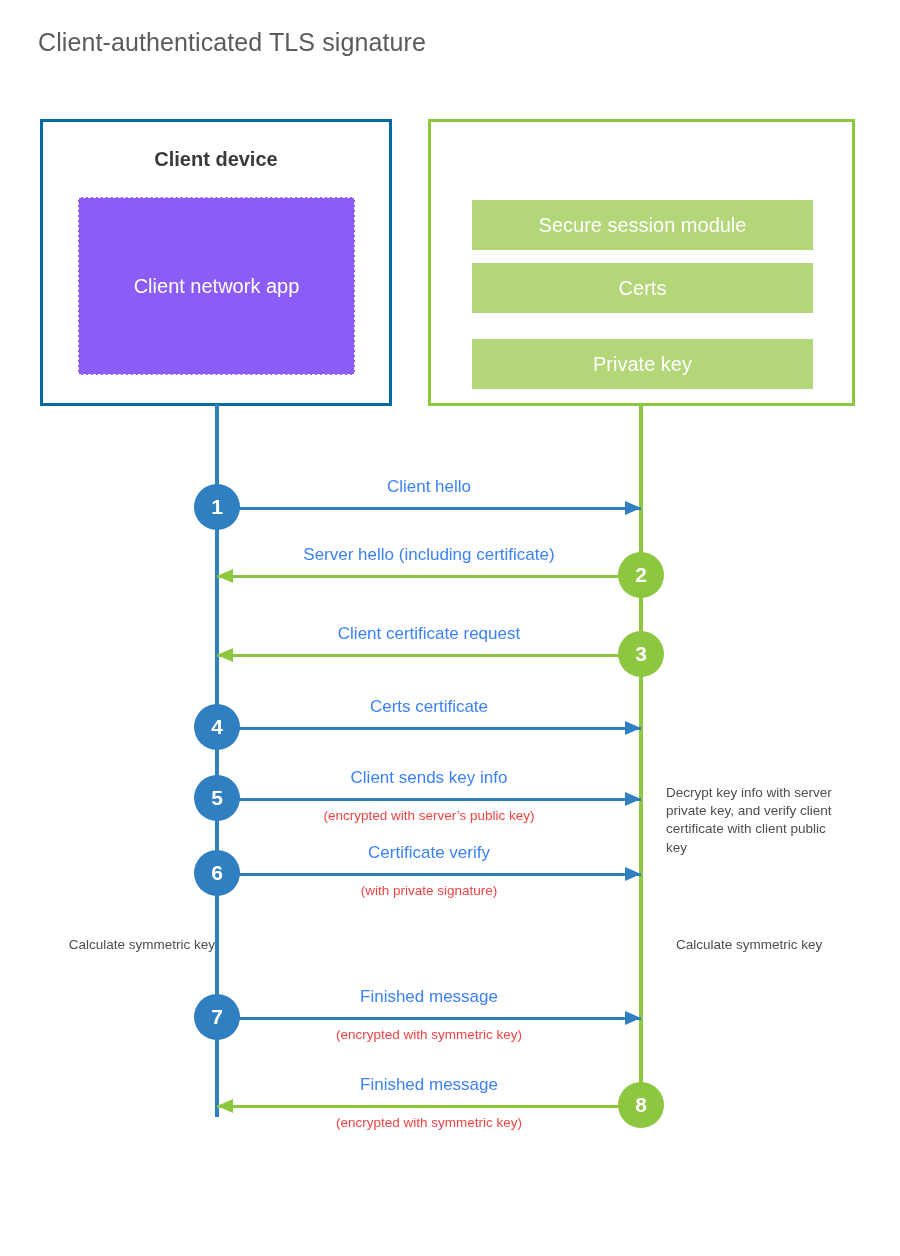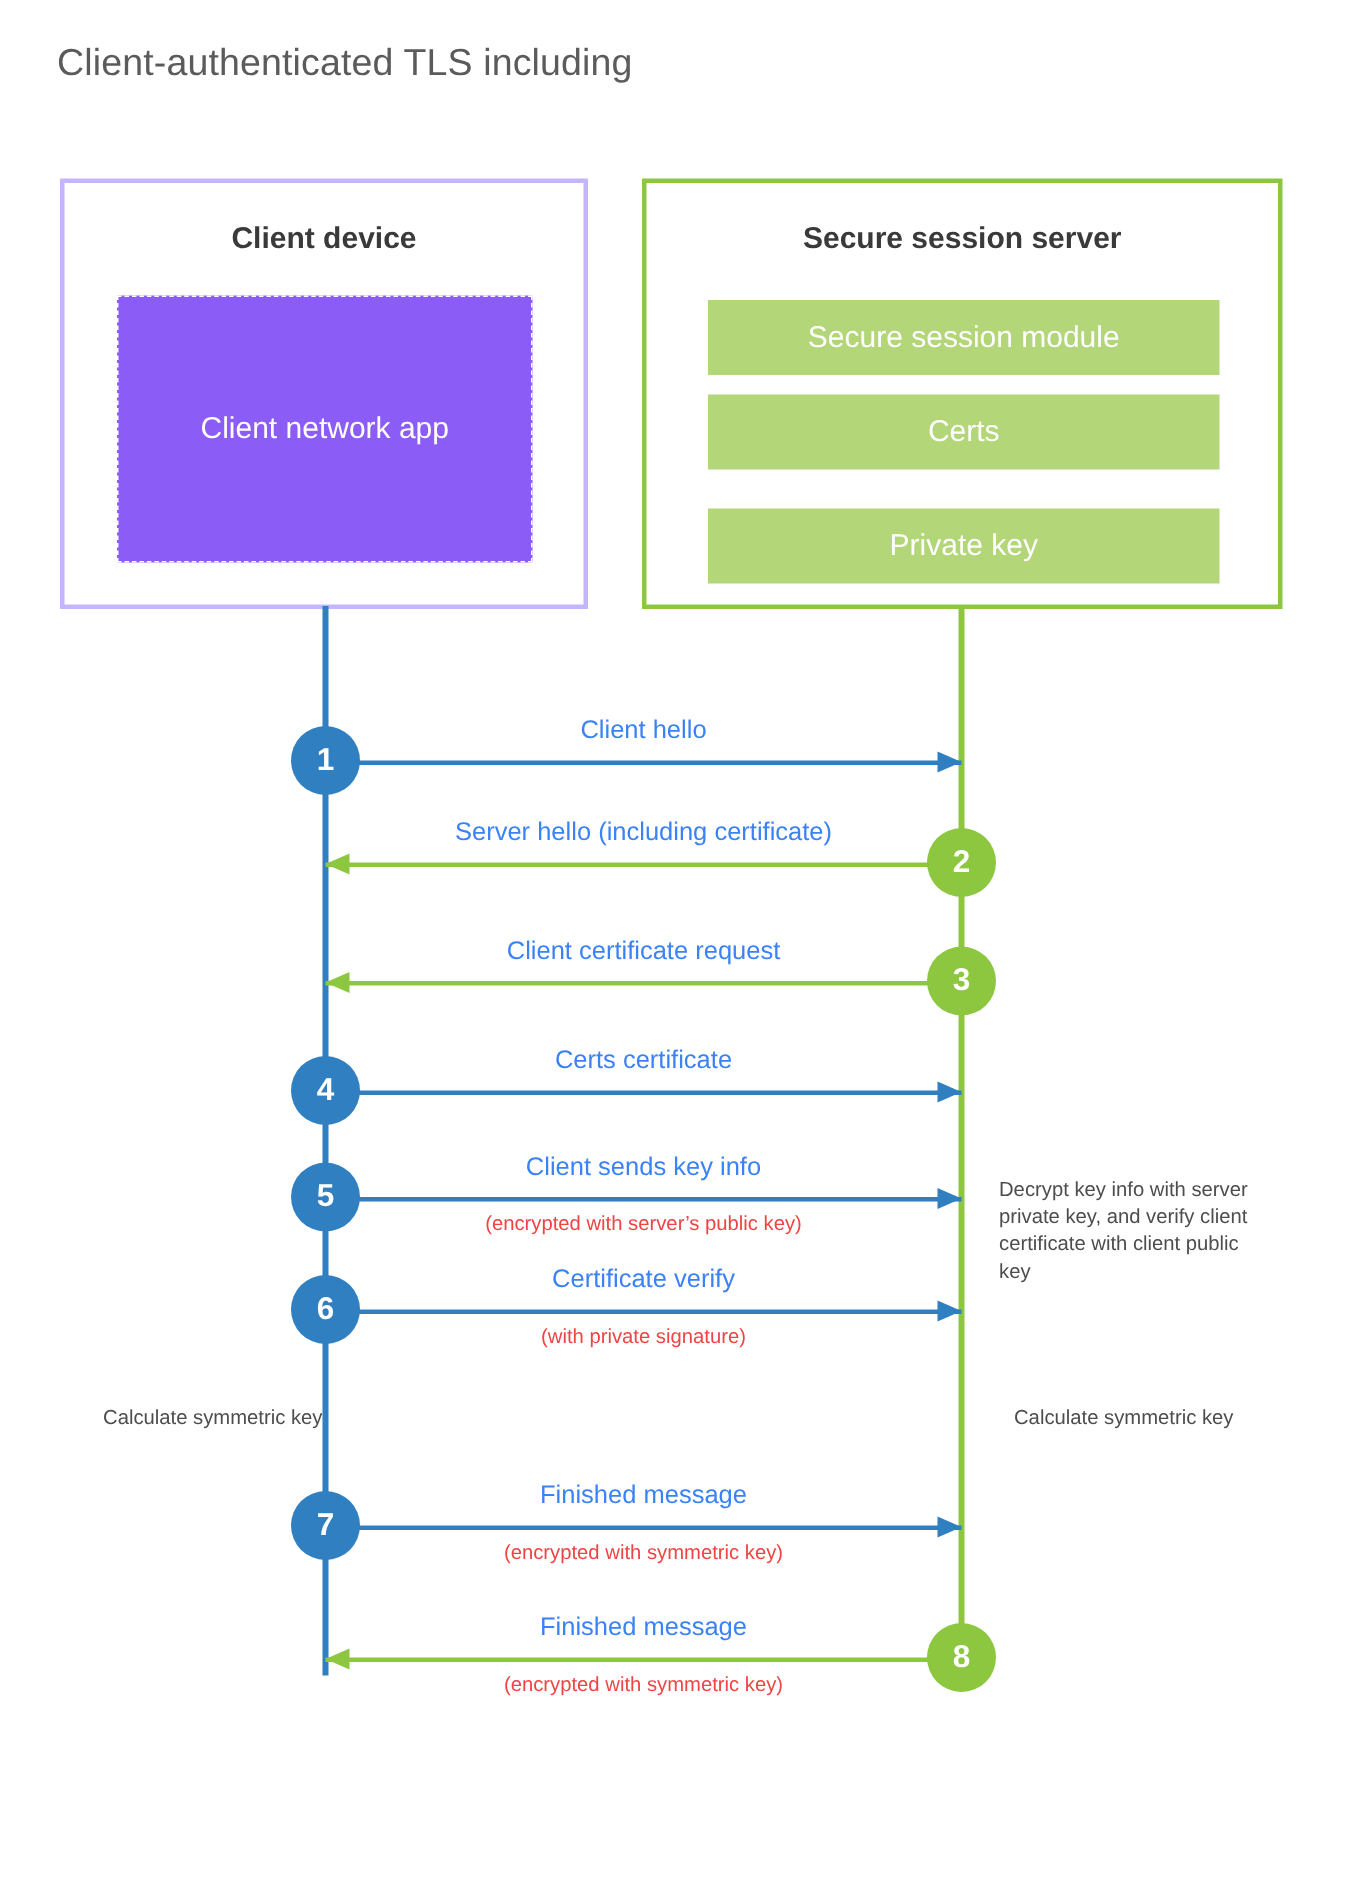--- a/index.html
+++ b/index.html
@@ -31,21 +31,21 @@
   .actor-box {
     position: absolute;
     background: #ffffff;
     box-sizing: border-box;
   }
   #client-box {
     left: 40px;
     top: 119px;
     width: 352px;
     height: 287px;
-    border: 3px solid #c4b5fd;
+    border: 3px solid #0369a1;
   }
   #server-box {
     left: 428px;
     top: 119px;
     width: 427px;
     height: 287px;
     border: 3px solid #8dc63f;
   }
   .actor-title {
     position: absolute;
@@ -201,29 +201,28 @@
   #note-calc-server {
     left: 676px;
     top: 936px;
     width: 180px;
     text-align: left;
   }
 </style>
 </head>
 <body>
 
-<div id="page-title">Client-authenticated TLS including</div>
+<div id="page-title">Client-authenticated TLS signature</div>
 
 <div class="actor-box" id="client-box">
   <div class="actor-title">Client device</div>
   <div id="client-app-box">Client network app</div>
 </div>
 
 <div class="actor-box" id="server-box">
-  <div class="actor-title">Secure session server</div>
   <div class="server-bar" id="server-bar-0">Secure session module</div>
   <div class="server-bar" id="server-bar-1">Certs</div>
   <div class="server-bar" id="server-bar-2">Private key</div>
 </div>
 
 <div class="lifeline" id="client-lifeline"></div>
 <div class="lifeline" id="server-lifeline"></div>
 
 <div class="step to-server" id="step-1" style="top:507px">
   <div class="msg-label">Client hello</div>

